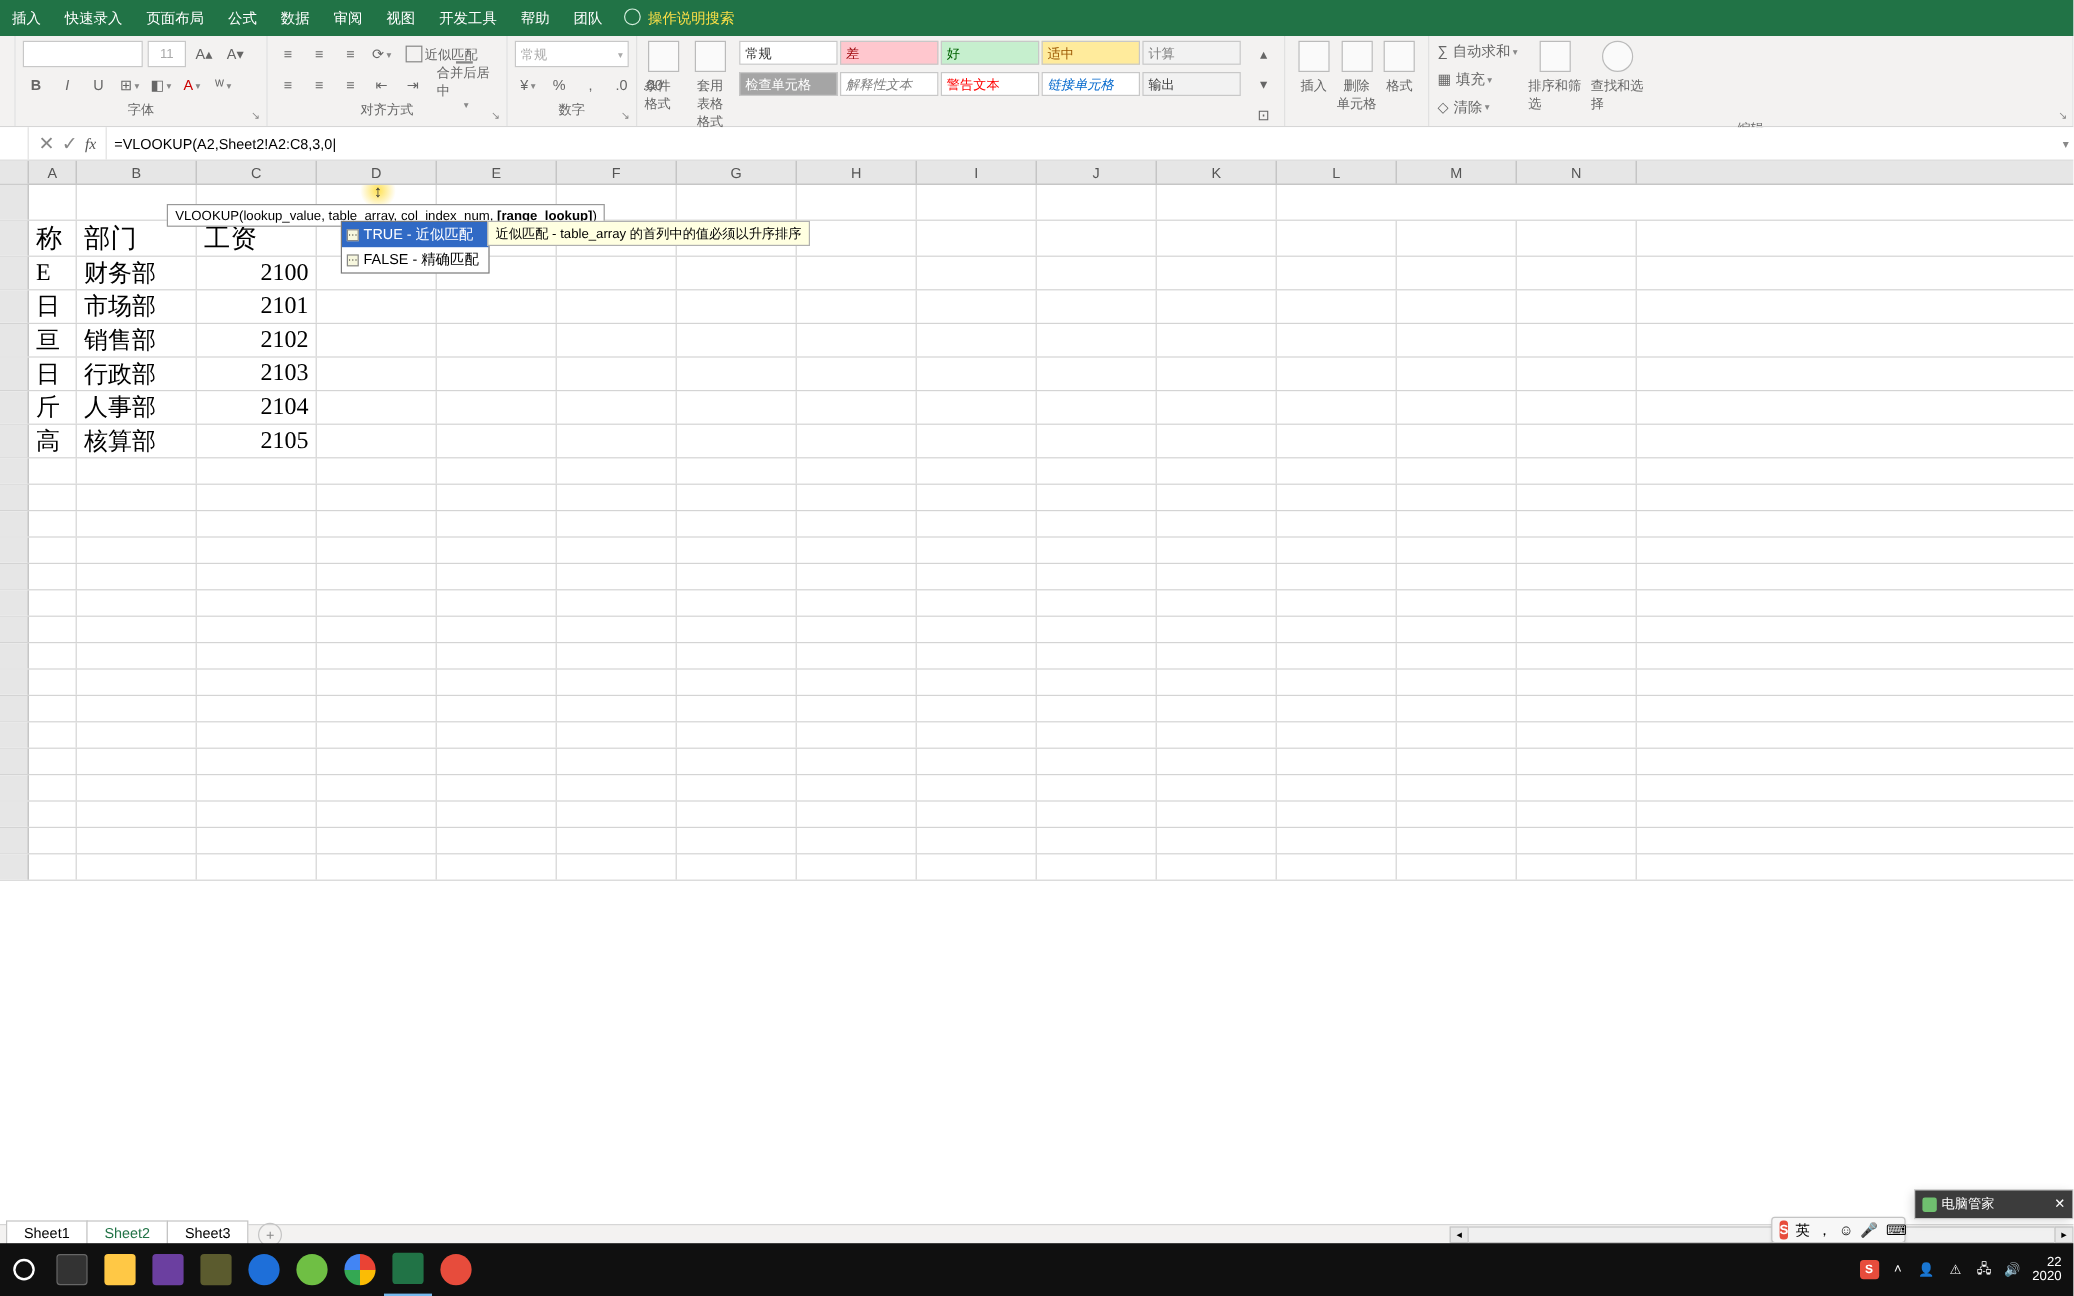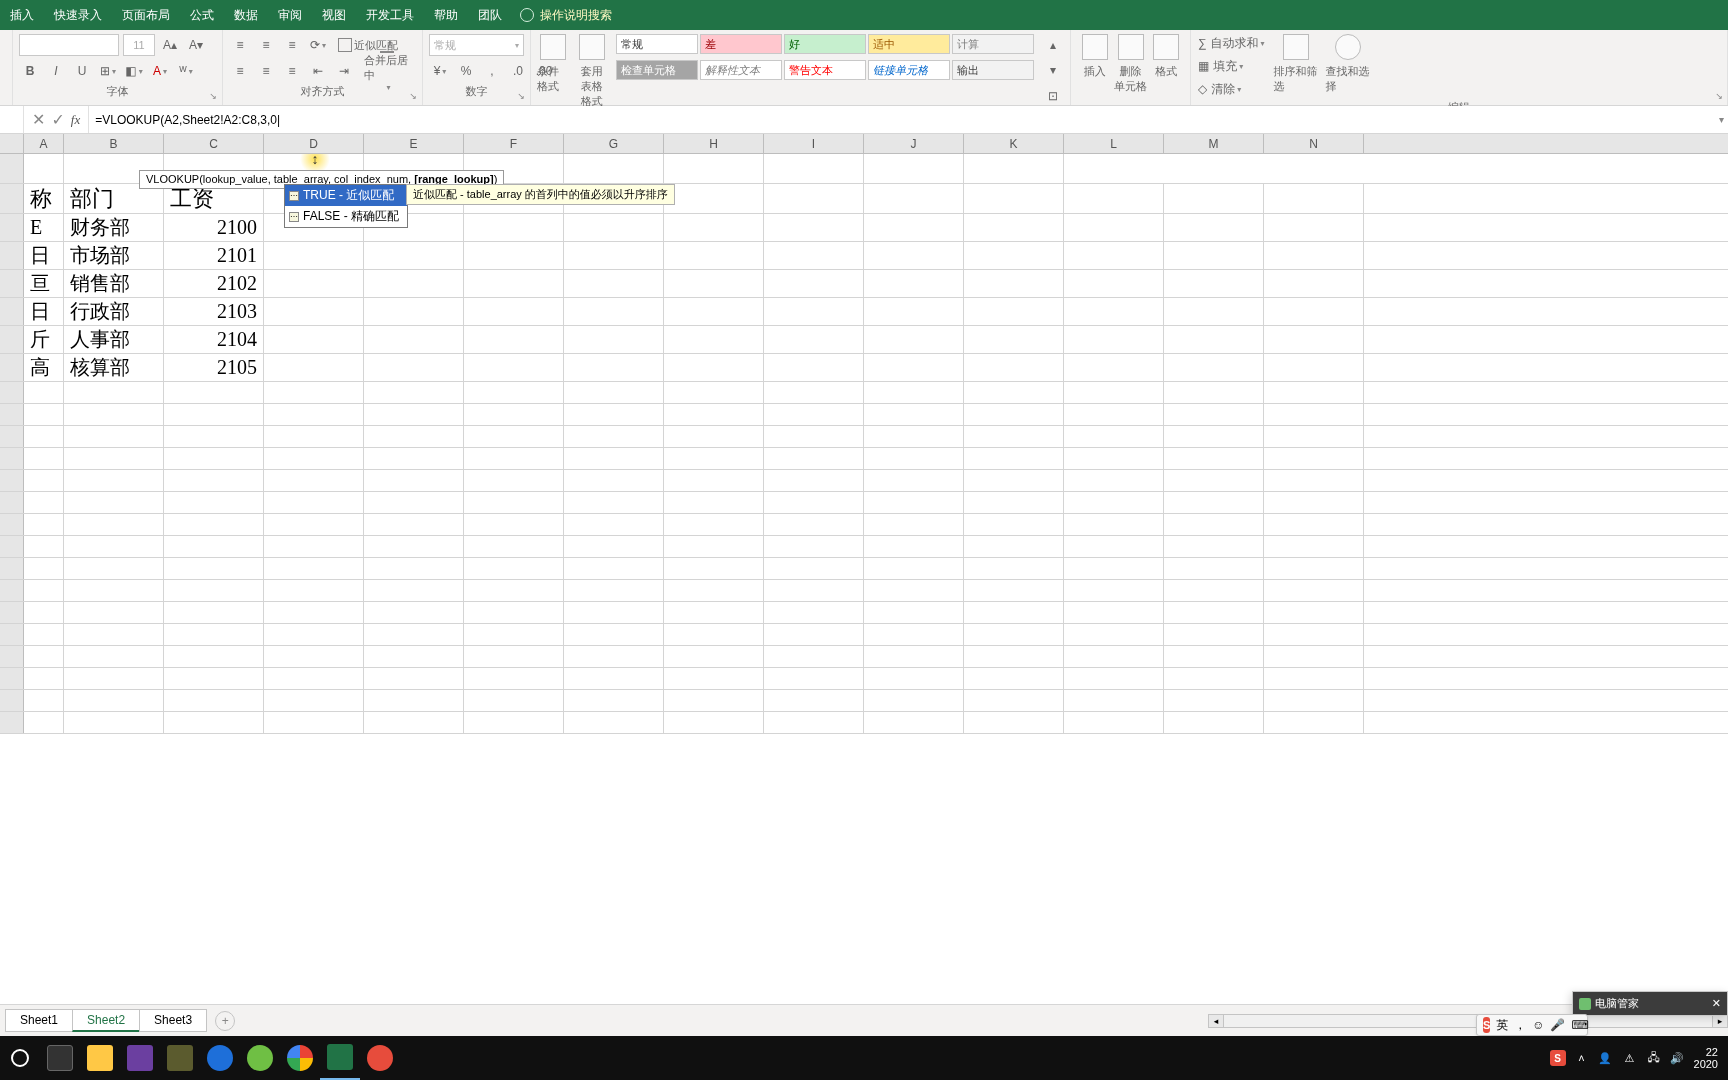--- a/index.html
+++ b/index.html
@@ -1,21 +1,21 @@
 <!DOCTYPE html>
 <html><head>
 <meta charset="utf-8">
 <style>
 * { margin:0; padding:0; box-sizing:border-box; font-family:"Microsoft YaHei","Segoe UI",sans-serif; }
 body { background:#fff; width:1728px; height:1080px; overflow:hidden; position:relative; }
 
 
 .tabstrip { background:#217346; height:30px; display:flex; align-items:center; color:#fff; font-size:12px; }
 .tabstrip .tab { padding:0 10px; height:100%; display:flex; align-items:center; cursor:pointer; }
-.tabstrip .bulb { margin-left:8px; display:flex; align-items:center; gap:6px; color:#fef9c3; }
+.tabstrip .bulb { margin-left:8px; display:flex; align-items:flex-start; gap:6px; color:#fde047; }
 .tabstrip .bulb .ico { width:14px;height:14px;border:1.4px solid #d4eedd;border-radius:50%; }
 
 
 .ribbon { background:#f3f2f1; height:76px; border-bottom:1px solid #d6d6d6; display:flex; position:relative; }
 .ribbon .group { border-right:1px solid #e1e1e1; padding:2px 6px 0; display:flex; flex-direction:column; }
 .ribbon .group .row { display:flex; align-items:center; gap:4px; height:26px; }
 .ribbon .group .lbl { text-align:center; font-size:11px; color:#666; height:18px; }
 .ribbon .btn { min-width:22px; height:22px; display:flex; align-items:center; justify-content:center; color:#666; font-size:12px; border:1px solid transparent; }
 .ribbon .dd::after { content:"▾"; font-size:8px; margin-left:2px; color:#888; }
 .ribbon input.fbox { width:100px; height:22px; border:1px solid #c8c8c8; background:#fff; font-size:11px; padding:0 4px; color:#aaa; }
@@ -60,30 +60,30 @@
 .ftooltip { position:absolute; top:170px; left:139px; background:#fff; border:1px solid #999; font-size:11px; padding:2px 6px; font-family:Calibri,Arial; white-space:nowrap; z-index:5; }
 .ftooltip b { font-weight:bold; }
 .autolist { position:absolute; top:184px; left:284px; background:#fff; border:1px solid #7a7a7a; font-size:12px; z-index:6; }
 .autolist .item { padding:2px 8px 2px 4px; display:flex; align-items:center; gap:4px; }
 .autolist .item.sel { background:#316ac5; color:#fff; }
 .autolist .sq { width:10px;height:10px;border:1px solid #888;background:#f7f7de;font-size:8px;display:flex;align-items:center;justify-content:center;color:#000; }
 .autolist .item.sel .sq { background:#f7f7de; }
 .autodesc { position:absolute; top:184px; left:406px; background:#ffffe1; border:1px solid #b0b0b0; padding:2px 6px; font-size:11px; z-index:6; white-space:nowrap; }
 
 
-.sheettabs { position:absolute; bottom:44px; left:0; right:0; height:32px; background:#f3f2f1; border-top:1px solid #d6d6d6; display:flex; align-items:center; font-size:12px; }
+.sheettabs { position:absolute; bottom:44px; left:0; right:0; height:16px; background:#f3f2f1; border-top:1px solid #d6d6d6; display:flex; align-items:center; font-size:12px; }
 .sheettabs .stab { padding:3px 14px; border:1px solid #c4c4c4; background:#fff; margin-left:-1px; cursor:pointer; }
 .sheettabs .stab.active { border-bottom:2px solid #217346; background:#fff; color:#217346; }
 .sheettabs .add { width:20px;height:20px;border:1px solid #c4c4c4;border-radius:50%;margin-left:8px;display:flex;align-items:center;justify-content:center;color:#888; }
 .sheettabs .scroll { position:absolute; right:0; width:520px; height:14px; display:flex; align-items:center; }
 .sheettabs .scroll .sbtn { width:16px;height:14px;background:#e8e8e8;border:1px solid #c4c4c4;font-size:9px;display:flex;align-items:center;justify-content:center; }
 .sheettabs .scroll .track { flex:1; height:14px; background:#f0f0f0; border-top:1px solid #c4c4c4; border-bottom:1px solid #c4c4c4; }
 
 
-.popup { position:absolute; right:0; bottom:64px; width:156px; background:#fff; border:1px solid #c8c8c8; box-shadow:-2px 2px 8px rgba(0,0,0,.15); font-size:11px; }
+.popup { position:absolute; right:0; bottom:64px; width:133px; background:#fff; border:1px solid #c8c8c8; box-shadow:-2px 2px 8px rgba(0,0,0,.15); font-size:11px; }
 .popup .phd { background:#3c3c3c; color:#fff; padding:4px 6px; display:flex; align-items:center; gap:4px; }
 .popup .phd .ic { width:12px;height:12px;background:#6fbf6f;border-radius:2px; }
 .popup .pbody { padding:6px 8px; color:#555; line-height:1.5; }
 .popup .ptitle { font-weight:bold; color:#333; margin-bottom:4px; }
 .popup .plink { color:#0066cc; }
 
 
 .imebar { position:absolute; right:140px; bottom:44px; width:112px; height:22px; background:#f7f7f7; border:1px solid #c4c4c4; border-radius:3px; display:flex; align-items:center; gap:6px; padding:0 6px; font-size:12px; box-shadow:0 1px 3px rgba(0,0,0,.1); }
 .imebar .s { width:16px;height:16px;background:#e74c3c;color:#fff;border-radius:3px;display:flex;align-items:center;justify-content:center;font-size:11px;font-weight:bold; }
 

